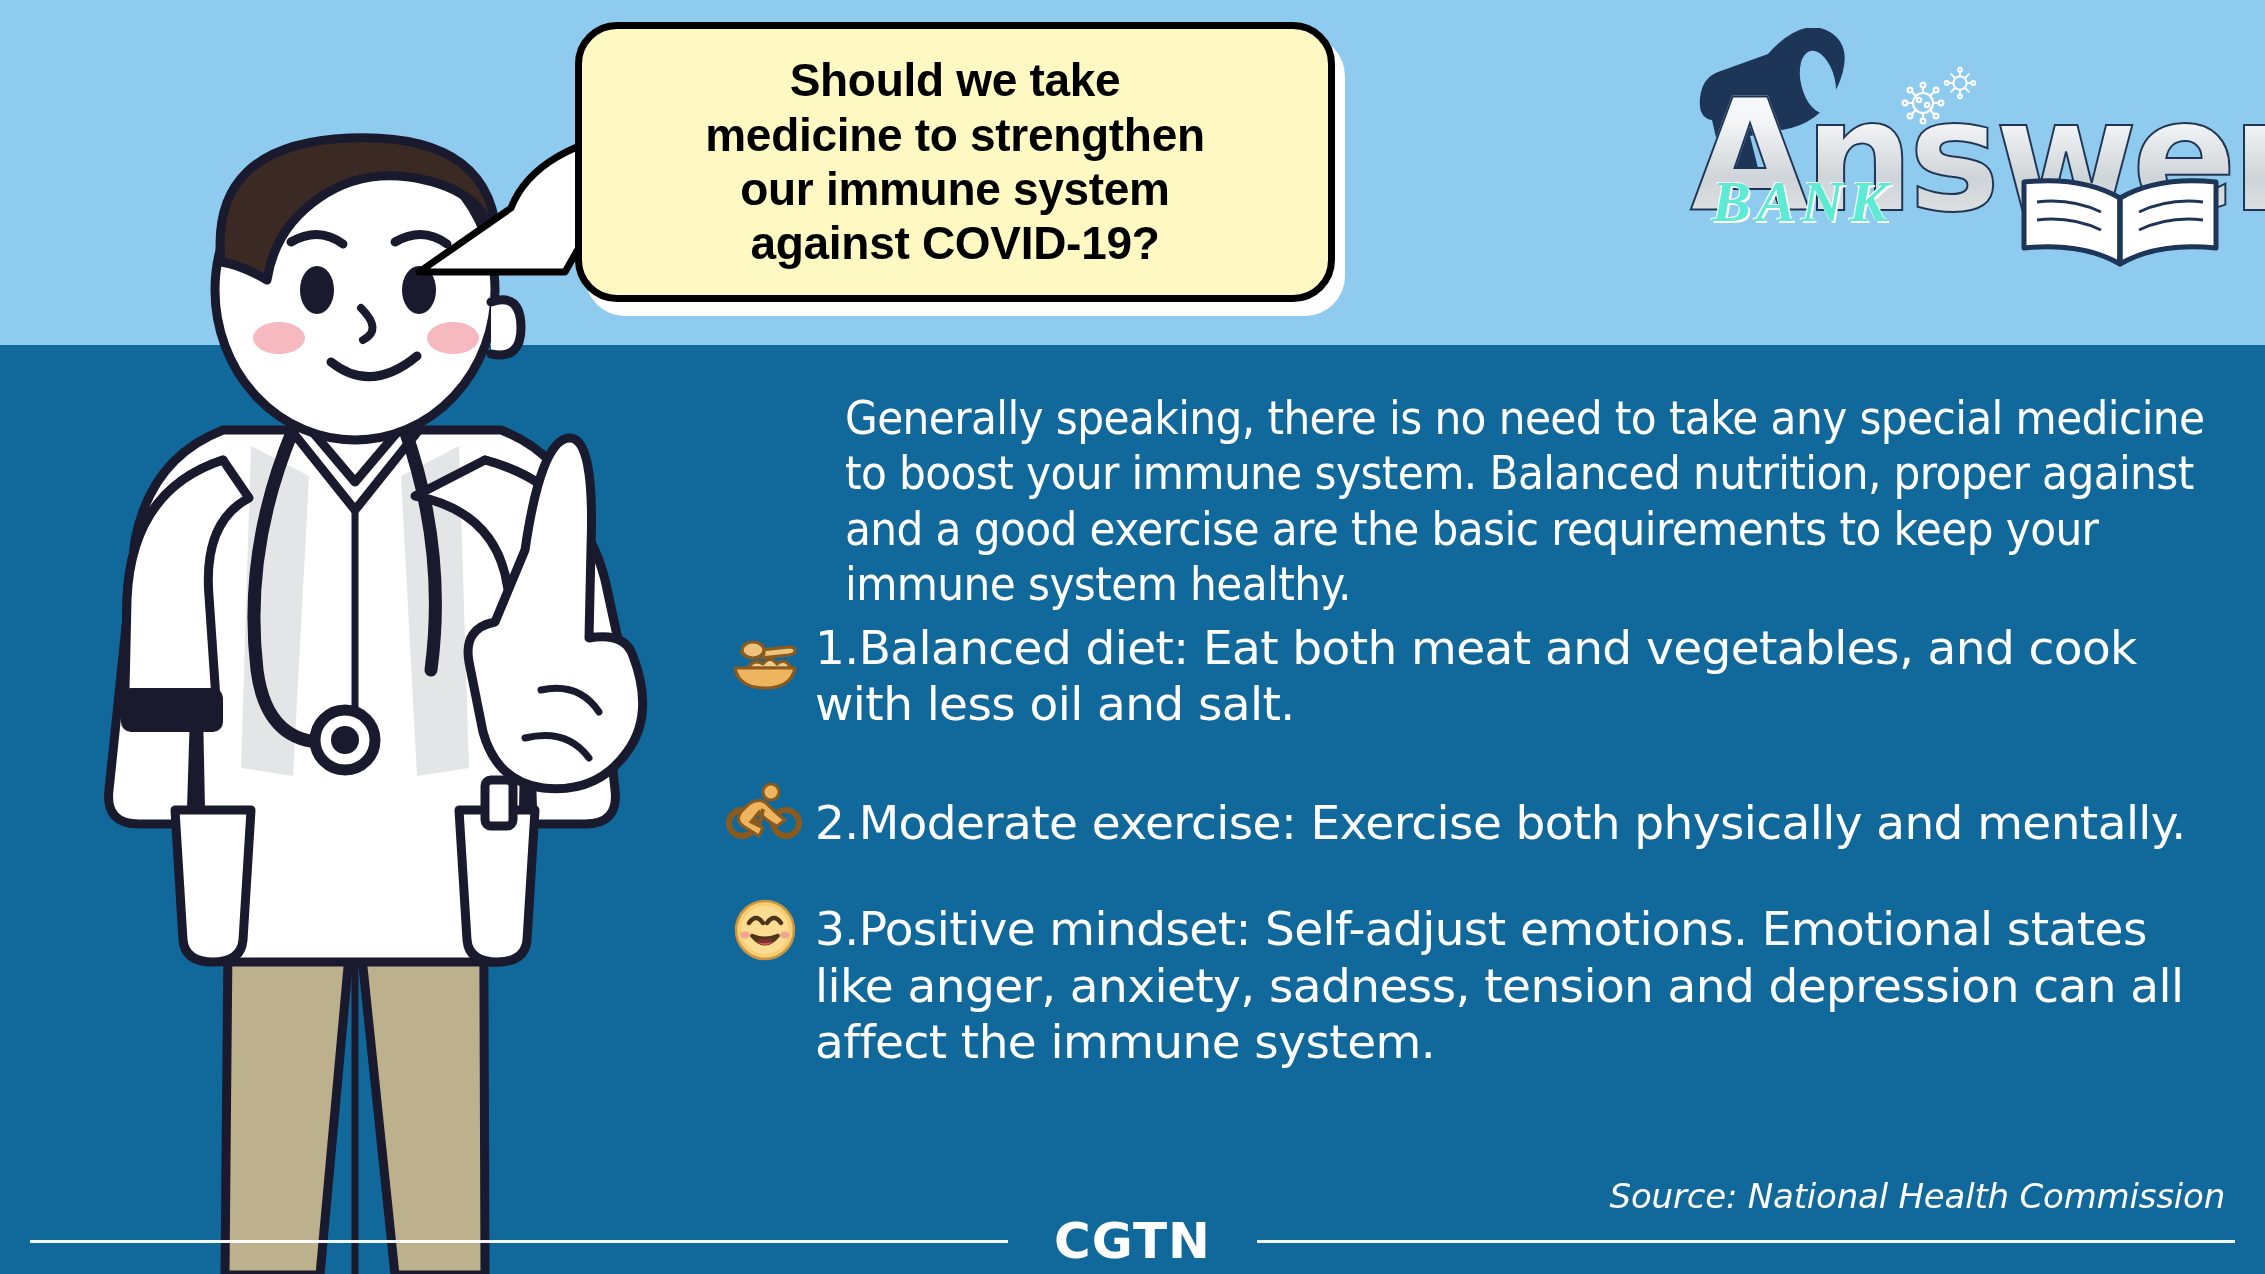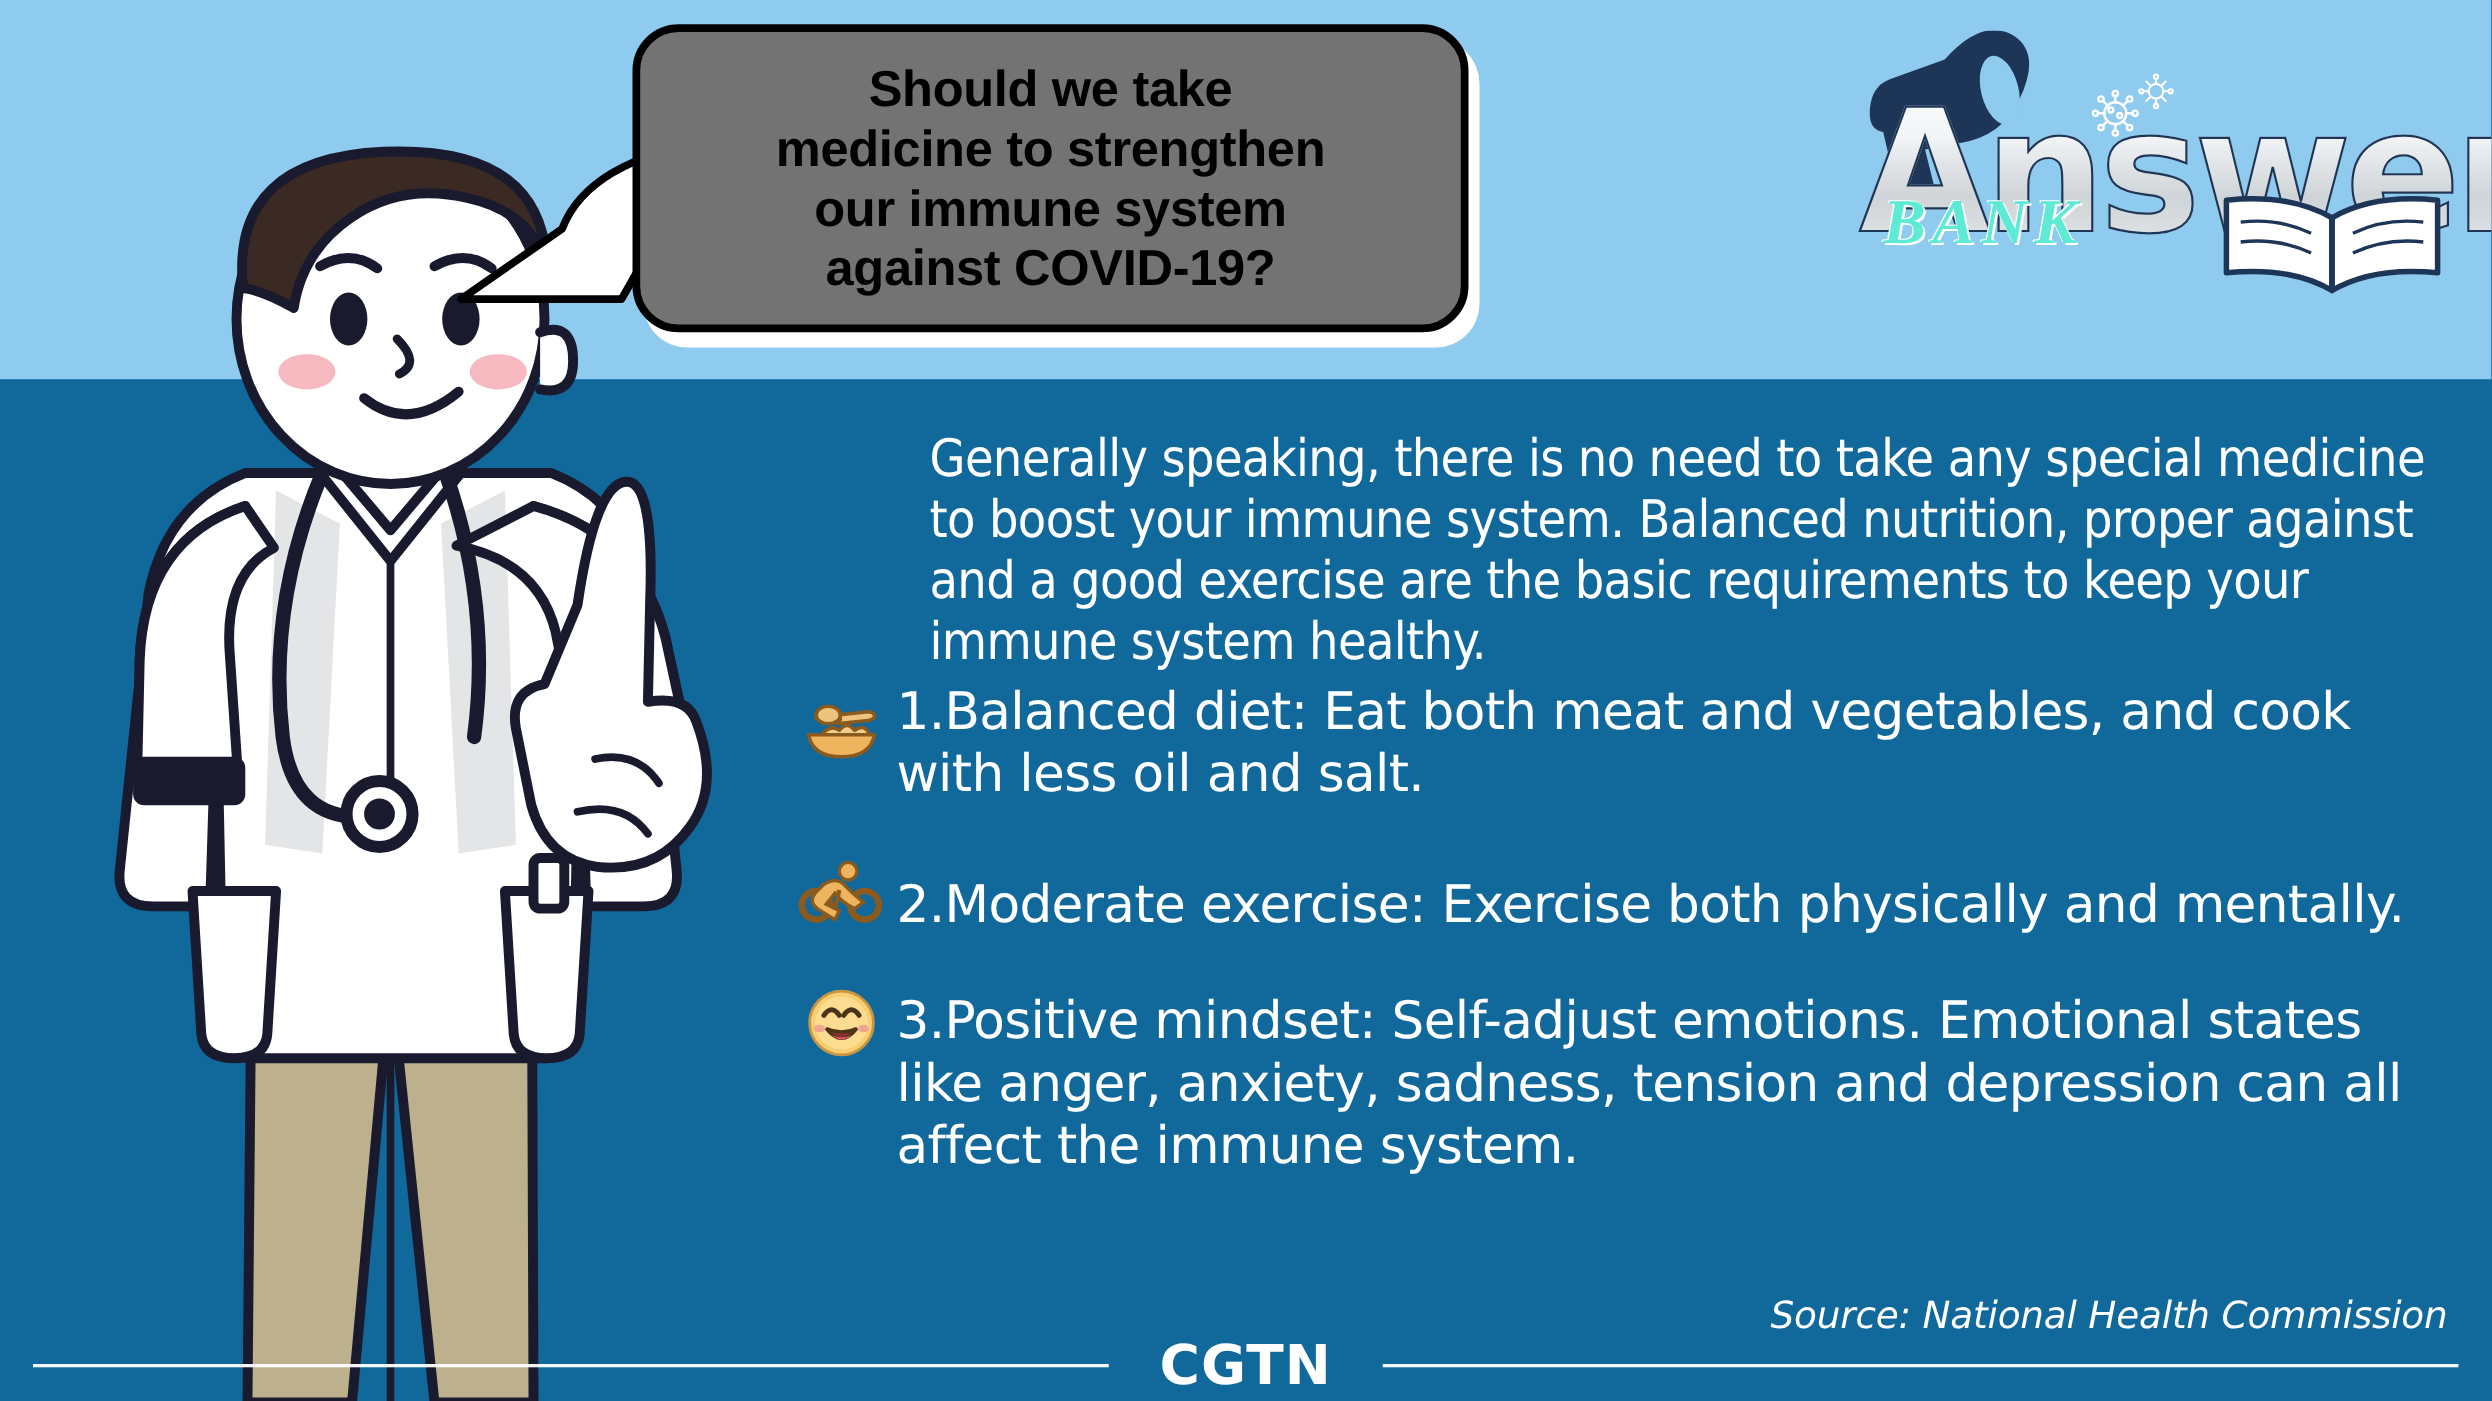--- a/index.html
+++ b/index.html
@@ -8,21 +8,21 @@
   .canvas{position:relative;width:2265px;height:1274px;overflow:hidden;}
 
   
   .band-top{position:absolute;left:0;top:0;width:2265px;height:345px;background:#8ecbee;}
   .band-body{position:absolute;left:0;top:345px;width:2265px;height:929px;background:#10689b;}
 
   
   .bubble-wrap{position:absolute;left:575px;top:22px;width:910px;height:310px;}
   .bubble-shadow{position:absolute;left:10px;top:14px;width:760px;height:280px;
       background:#ffffff;border-radius:40px;}
-  .bubble{position:absolute;left:0;top:0;width:760px;height:280px;background:#737373;
+  .bubble{position:absolute;left:0;top:0;width:760px;height:280px;background:#fef9c3;
       border:7px solid #000;border-radius:42px;box-sizing:border-box;
       display:flex;align-items:center;justify-content:center;}
   .bubble-text{font-size:46px;font-weight:bold;line-height:1.18;text-align:center;
       color:#000;letter-spacing:-0.3px;padding:0 24px;}
   .tail-svg{position:absolute;left:-160px;top:100px;}
 
   
   .logo{position:absolute;left:1660px;top:18px;width:580px;height:320px;}
   .logo-answer{position:absolute;left:30px;top:48px;font-size:155px;font-weight:bold;
       font-family:"DejaVu Sans",sans-serif;letter-spacing:-6px;

